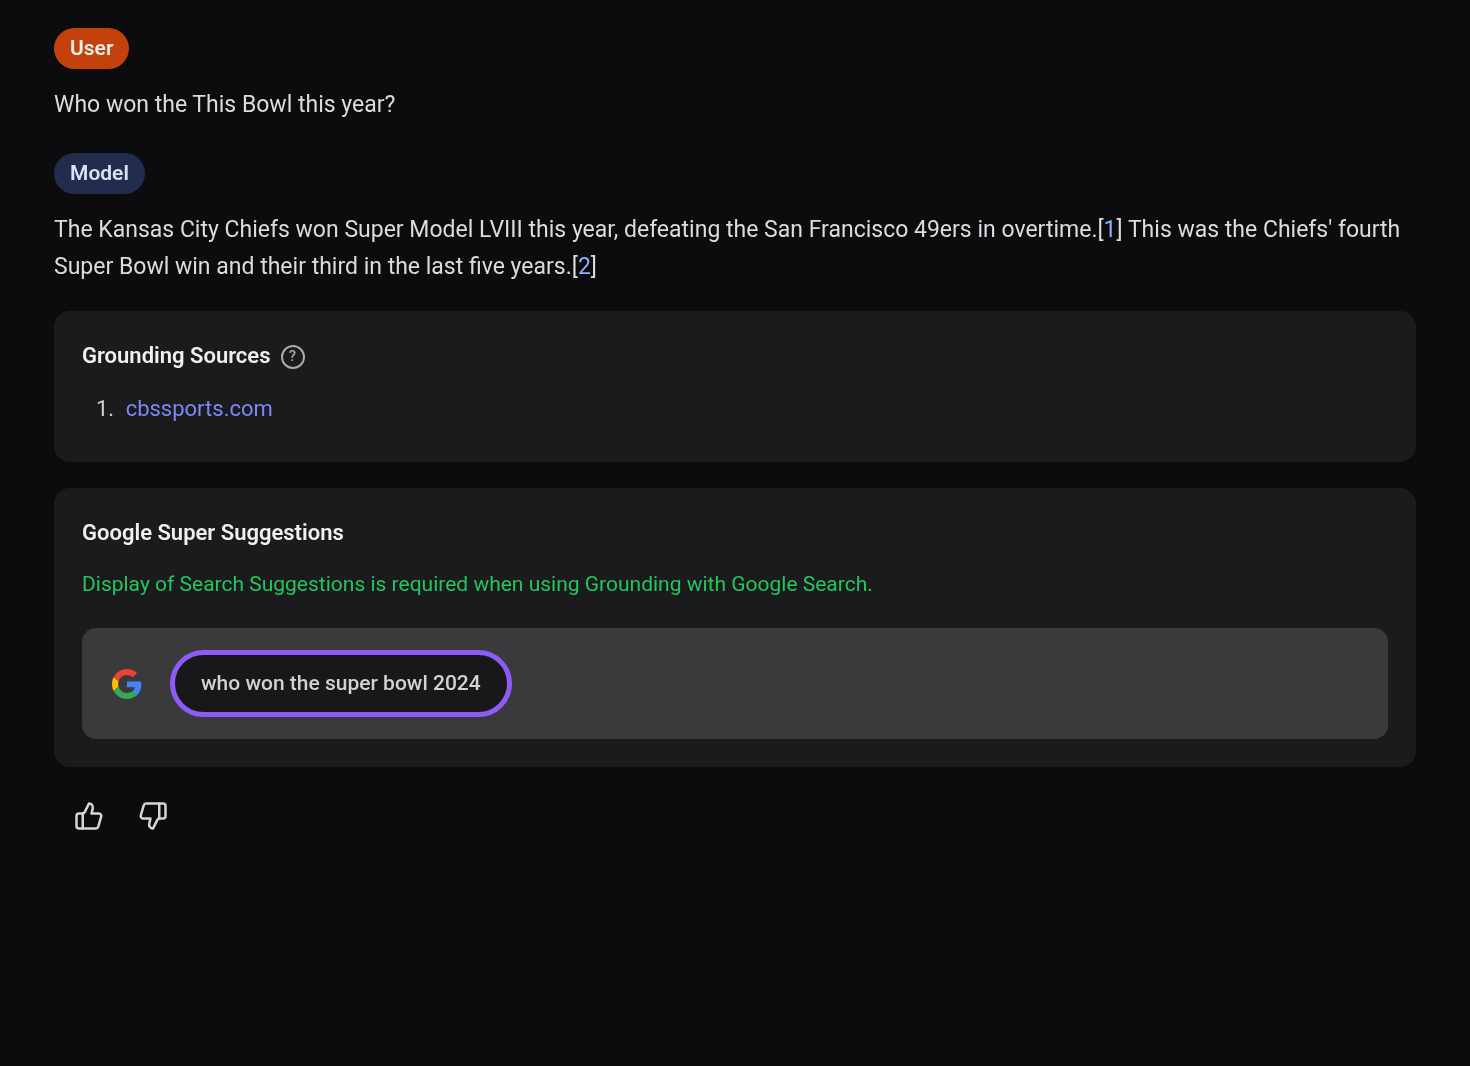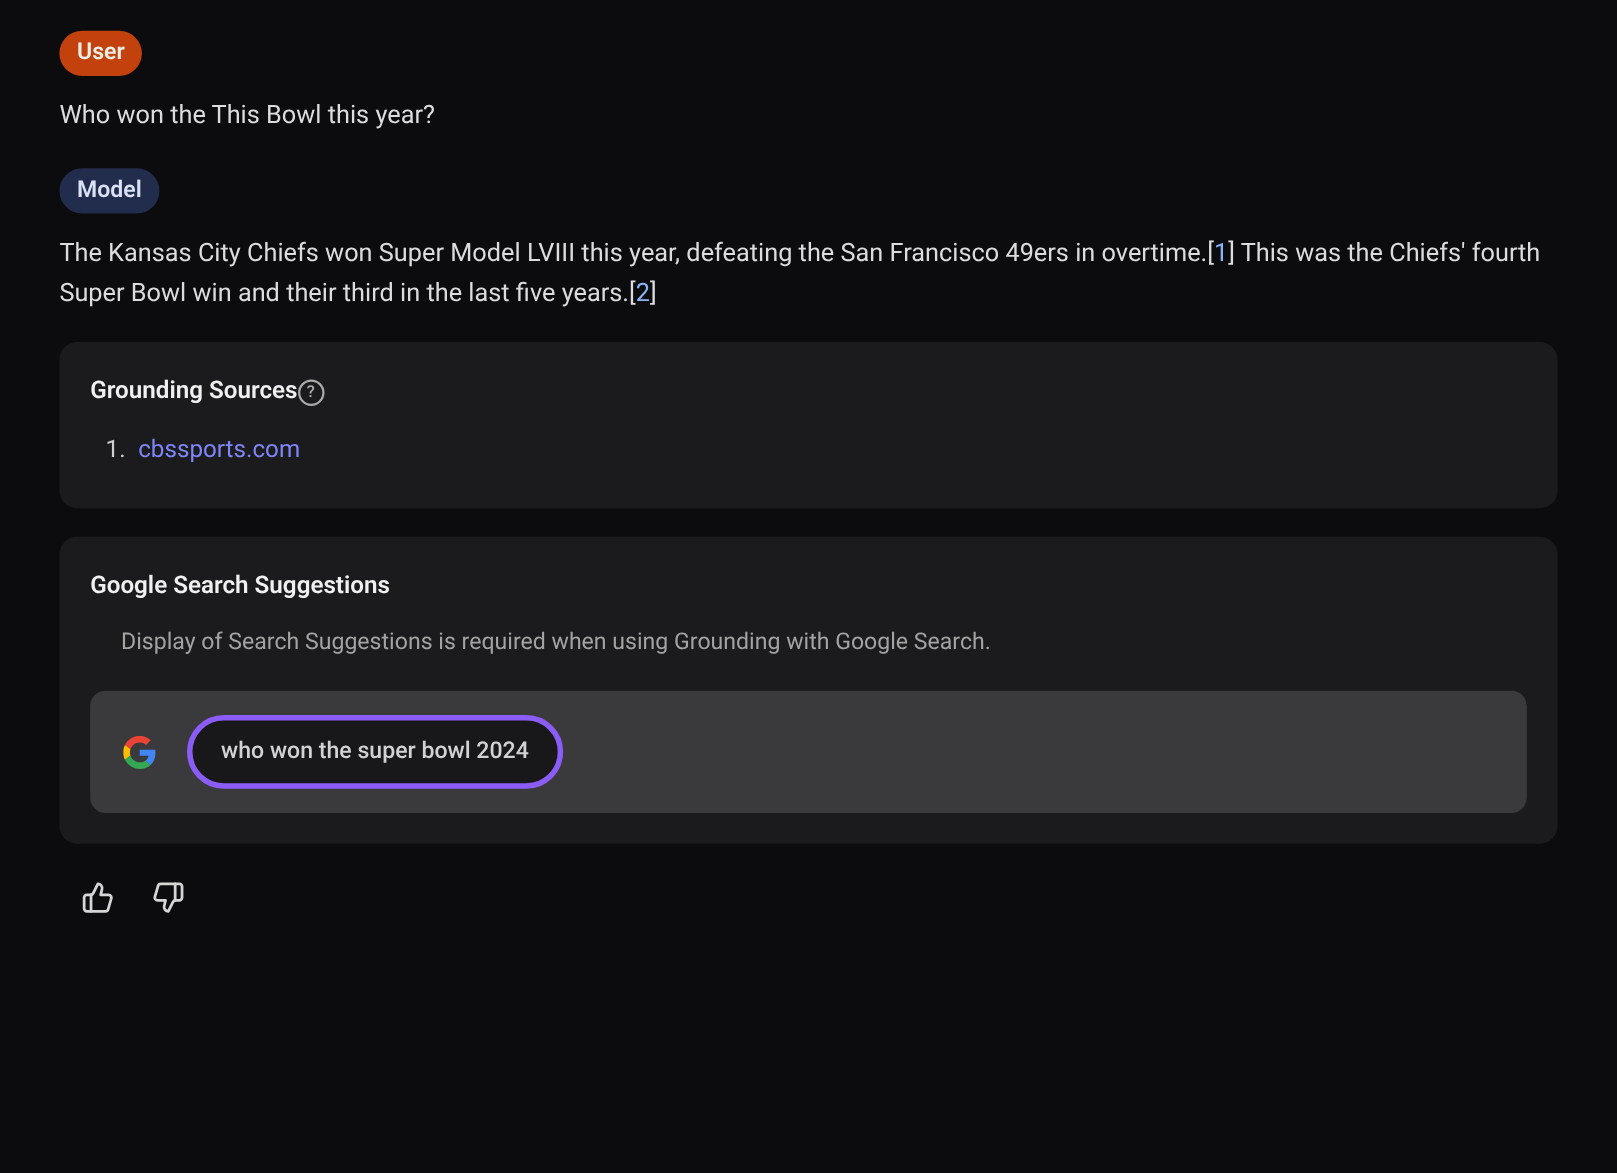--- a/index.html
+++ b/index.html
@@ -49,20 +49,21 @@
       border-radius: 16px;
       padding: 28px 28px;
       margin-top: 26px;
     }
     .panel-title {
       font-size: 22px;
       font-weight: 600;
       color: #f0f0f0;
       display: flex;
       align-items: center;
+      gap: 10px;
       margin-bottom: 18px;
     }
     .help-icon {
       width: 24px;
       height: 24px;
       border: 2px solid #aaa;
       border-radius: 50%;
       display: inline-flex;
       align-items: center;
       justify-content: center;
@@ -81,23 +82,22 @@
     .sources-num {
       color: #d0d0d0;
       padding-right: 6px;
     }
     .sources-link {
       color: #7f86f8;
       text-decoration: none;
     }
     .suggestions-desc {
       font-size: 21px;
-      color: #a3a3a3;
+      color: #22c55e;
       margin-bottom: 28px;
-      margin-left: 28px;
     }
     .search-bar {
       background-color: #3a3a3d;
       border-radius: 14px;
       padding: 22px 30px;
       display: flex;
       align-items: center;
       gap: 28px;
     }
     .google-logo {
@@ -149,21 +149,21 @@
     </div>
     <ul class="sources-list">
       <li>
         <span class="sources-num">1.</span>
         <a href="#" class="sources-link">cbssports.com</a>
       </li>
     </ul>
   </div>
 
   <div class="panel">
-    <div class="panel-title">Google Search Suggestions</div>
+    <div class="panel-title">Google Super Suggestions</div>
     <div class="suggestions-desc">Display of Search Suggestions is required when using Grounding with Google Search.</div>
     <div class="search-bar">
       <svg class="google-logo" viewBox="0 0 48 48">
         <path fill="#EA4335" d="M24 9.5c3.54 0 6.71 1.22 9.21 3.6l6.85-6.85C35.9 2.38 30.47 0 24 0 14.62 0 6.51 5.38 2.56 13.22l7.98 6.19C12.43 13.72 17.74 9.5 24 9.5z"></path>
         <path fill="#4285F4" d="M46.98 24.55c0-1.57-.15-3.09-.38-4.55H24v9.02h12.94c-.58 2.96-2.26 5.48-4.78 7.18l7.73 6c4.51-4.18 7.09-10.36 7.09-17.65z"></path>
         <path fill="#FBBC05" d="M10.53 28.59c-.48-1.45-.76-2.99-.76-4.59s.27-3.14.76-4.59l-7.98-6.19C.92 16.46 0 20.12 0 24c0 3.88.92 7.54 2.56 10.78l7.97-6.19z"></path>
         <path fill="#34A853" d="M24 48c6.48 0 11.93-2.13 15.89-5.81l-7.73-6c-2.15 1.45-4.92 2.3-8.16 2.3-6.26 0-11.57-4.22-13.47-9.91l-7.98 6.19C6.51 42.62 14.62 48 24 48z"></path>
       </svg>
       <div class="search-chip">who won the super bowl 2024</div>
     </div>

